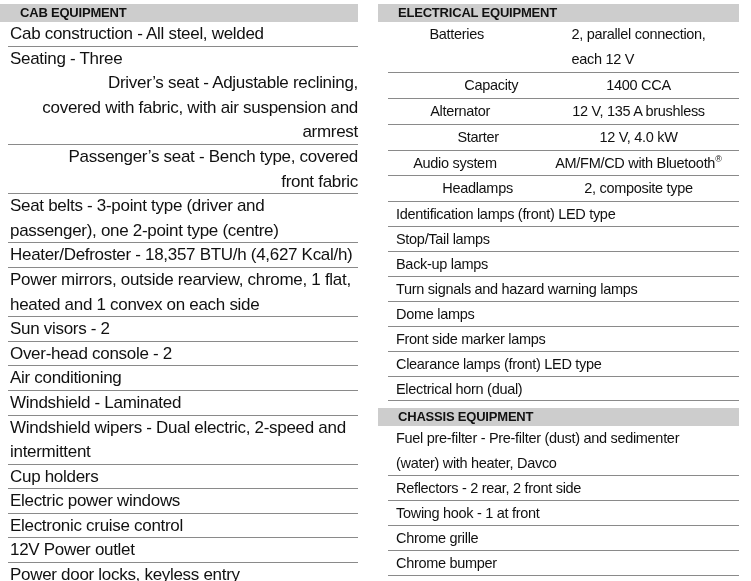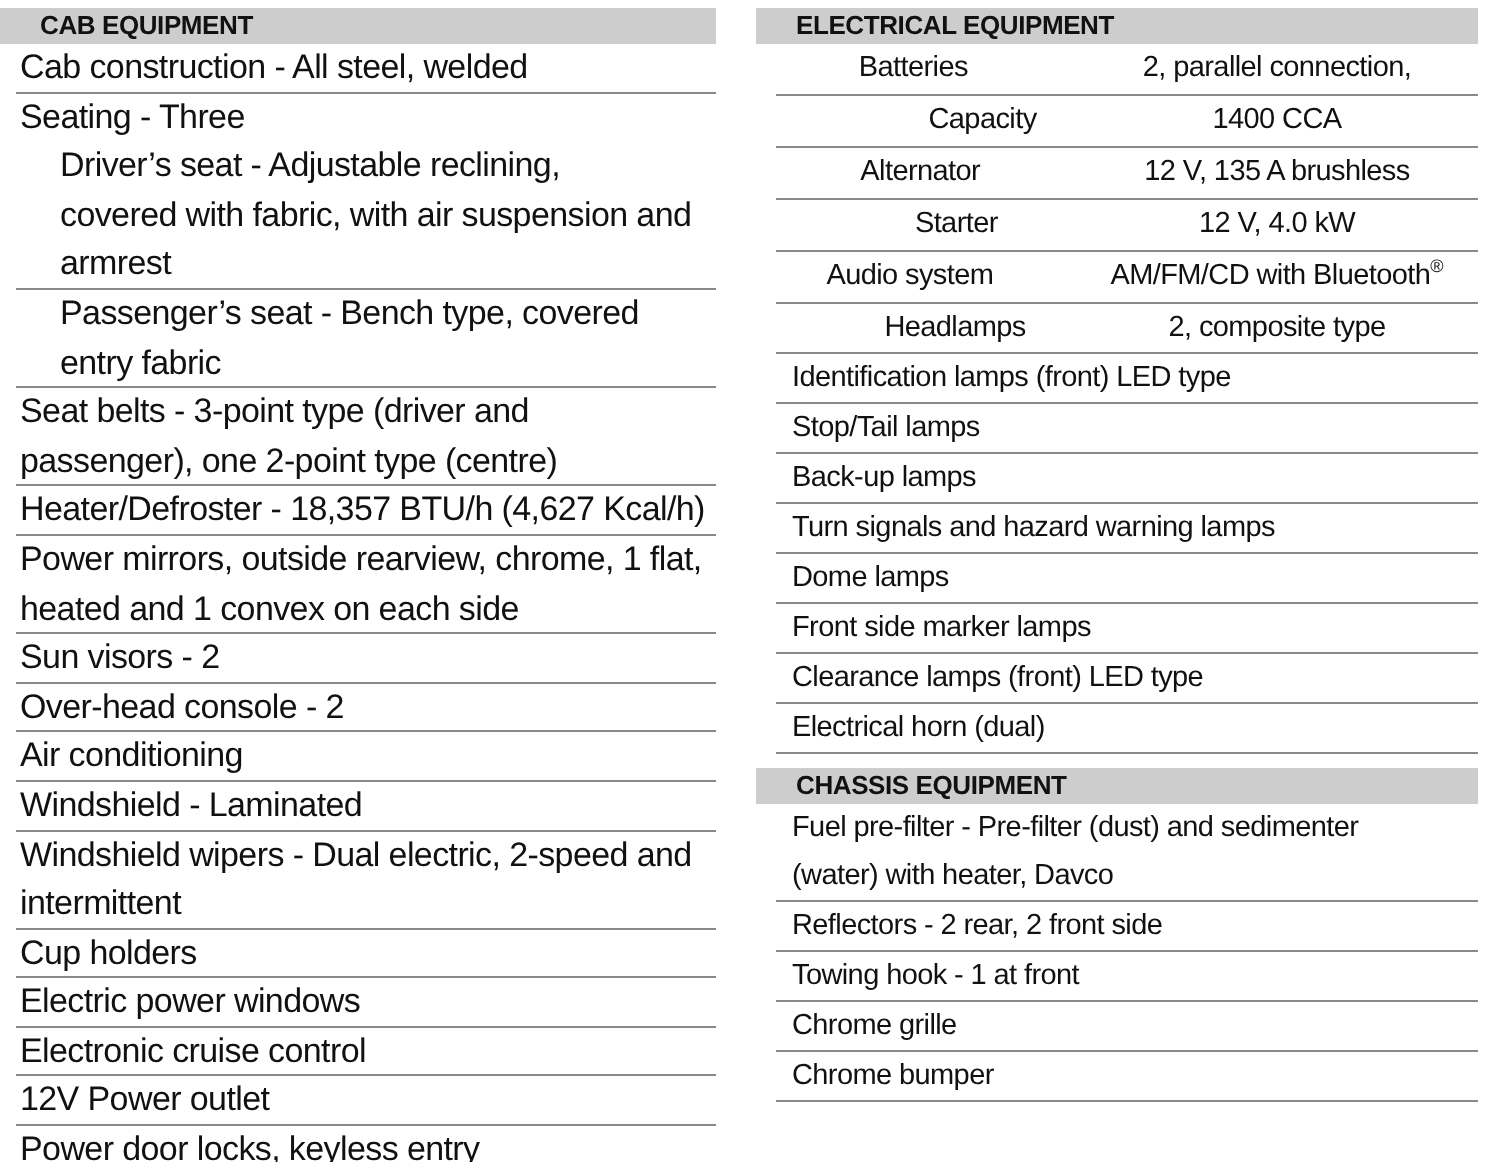--- a/index.html
+++ b/index.html
@@ -24,21 +24,21 @@
     font-weight:bold;font-size:13px;line-height:18px;
     padding-left:20px;letter-spacing:-0.2px;box-sizing:border-box;
     white-space:nowrap;
   }
   
   .lrow{
     box-sizing:border-box;height:24.6px;line-height:24.6px;
     margin-left:8px;padding-left:2px;
     font-size:17px;letter-spacing:-0.3px;white-space:nowrap;
   }
-  .lrow.indent2{padding-left:22px;}
+  .lrow.indent2{padding-left:22px;text-align:right;}
   .lrow.u{border-bottom:1px solid var(--rule);}
   
   .rrow{
     box-sizing:border-box;margin-left:10px;padding-left:8px;
     font-size:14.5px;letter-spacing:-0.3px;white-space:nowrap;
   }
   .rrow.u{border-bottom:1px solid var(--rule);}
   .rrow.single{height:24.9px;line-height:24.9px;}
   .rrow.pair{display:flex;align-items:flex-start;justify-content:center;}
   .rrow.pair .lbl{flex:none;width:142px;line-height:24.9px;}
@@ -55,21 +55,21 @@
     <div class="sec-header">
       <span>CAB EQUIPMENT</span>
     </div>
     <div id="left-rows">
         <div class="lrow u">Cab construction - All steel, welded</div>
         <div class="lrow">Seating - Three</div>
         <div class="lrow indent2">Driver’s seat - Adjustable reclining,</div>
         <div class="lrow indent2">covered with fabric, with air suspension and</div>
         <div class="lrow indent2 u">armrest</div>
         <div class="lrow indent2">Passenger’s seat - Bench type, covered</div>
-        <div class="lrow indent2 u">entry fabric</div>
+        <div class="lrow indent2 u">front fabric</div>
         <div class="lrow">Seat belts - 3-point type (driver and</div>
         <div class="lrow u">passenger), one 2-point type (centre)</div>
         <div class="lrow u">Heater/Defroster - 18,357 BTU/h (4,627 Kcal/h)</div>
         <div class="lrow">Power mirrors, outside rearview, chrome, 1 flat,</div>
         <div class="lrow u">heated and 1 convex on each side</div>
         <div class="lrow u">Sun visors - 2</div>
         <div class="lrow u">Over-head console - 2</div>
         <div class="lrow u">Air conditioning</div>
         <div class="lrow u">Windshield - Laminated</div>
         <div class="lrow">Windshield wipers - Dual electric, 2-speed and</div>
@@ -85,20 +85,21 @@
   <div class="col col-right">
     <div>
       <div class="sec-header">
         <span>ELECTRICAL EQUIPMENT</span>
       </div>
       <div id="elec-rows">
           <div class="rrow pair u">
             <div class="lbl">Batteries</div>
             <div class="val">
               <div class="vline">2, parallel connection,</div>
+              <div class="vline">each 12 V</div>
             </div>
           </div>
           <div class="rrow pair u">
             <div class="lbl">Capacity</div>
             <div class="val">
               <div class="vline">1400 CCA</div>
             </div>
           </div>
           <div class="rrow pair u">
             <div class="lbl">Alternator</div>

